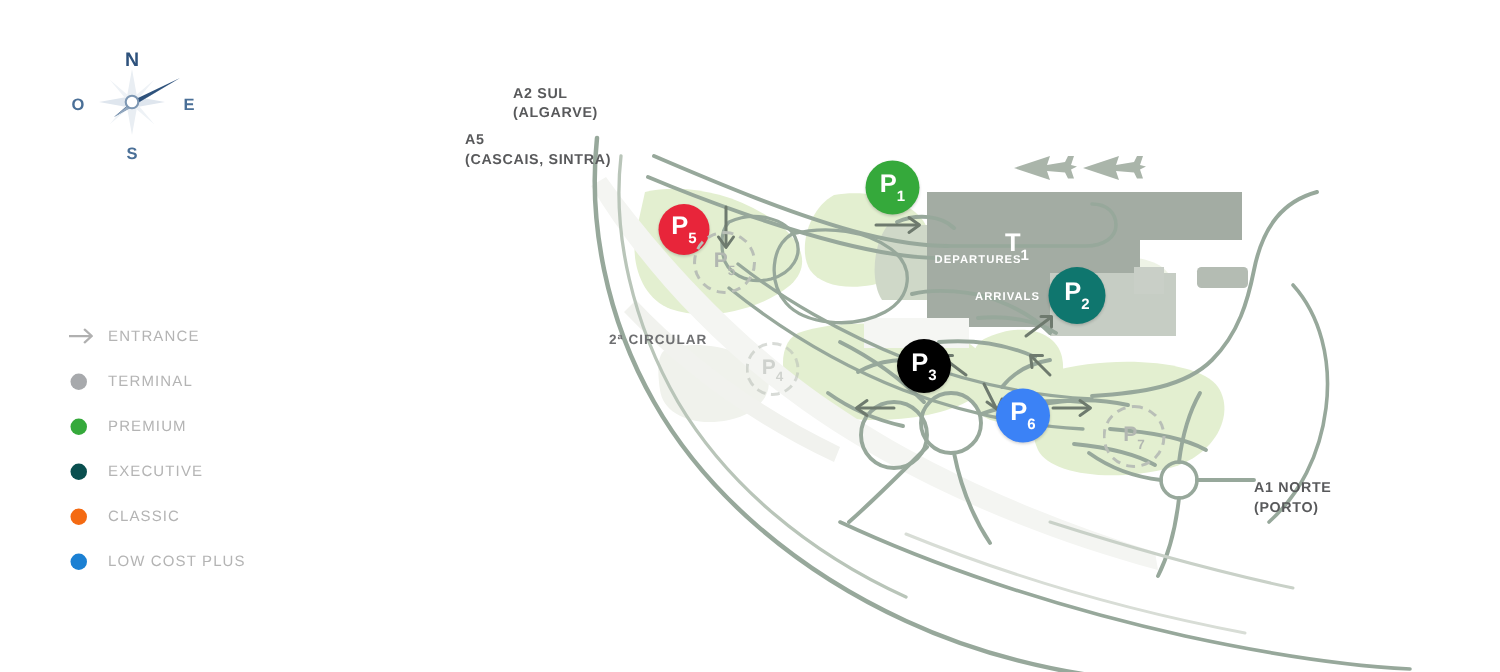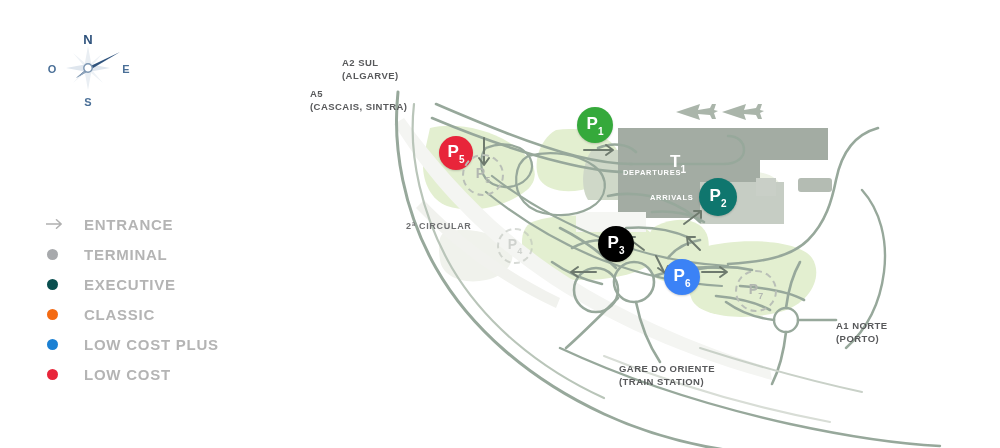--- a/index.html
+++ b/index.html
@@ -49,26 +49,24 @@
     justify-content: flex-start;
   }
   .legend-dot {
     width: 11px;
     height: 11px;
     border-radius: 50%;
     display: block;
     margin-left: 1px;
   }
   .legend-label {
-    font-size: 15px;
+    font-size: 10px;
     letter-spacing: 0.75px;
     color: #b4b4b4;
-    margin-left: 12px;
     white-space: nowrap;
-    font-weight: bold;
   }
 
   
   #map-svg {
     position: absolute;
     left: 0;
     top: 0;
     width: 1000px;
     height: 448px;
   }
@@ -201,20 +199,26 @@
       <span class="legend-label">ENTRANCE</span>
     </div>
 
     <div class="legend-row">
       <span class="legend-key">
         <span class="legend-dot" style="background:#a7a9ac"></span>
       </span>
       <span class="legend-label">TERMINAL</span>
     </div>
 
+    <div class="legend-row">
+      <span class="legend-key">
+        <span class="legend-dot" style="background:#35a93b"></span>
+      </span>
+      <span class="legend-label">PREMIUM</span>
+    </div>
 
     <div class="legend-row">
       <span class="legend-key">
         <span class="legend-dot" style="background:#0a4f4f"></span>
       </span>
       <span class="legend-label">EXECUTIVE</span>
     </div>
 
     <div class="legend-row">
       <span class="legend-key">
@@ -223,26 +227,20 @@
       <span class="legend-label">CLASSIC</span>
     </div>
 
     <div class="legend-row">
       <span class="legend-key">
         <span class="legend-dot" style="background:#1b80d3"></span>
       </span>
       <span class="legend-label">LOW COST PLUS</span>
     </div>
 
-    <div class="legend-row">
-      <span class="legend-key">
-        <span class="legend-dot" style="background:#e8253a"></span>
-      </span>
-      <span class="legend-label">LOW COST</span>
-    </div>
 
   </div>
 
   <svg id="map-svg" viewBox="0 0 1000 448">
 
     <g>
       <path d="M430,128 C455,122 492,128 520,150 C536,163 540,178 527,190
                C505,208 470,214 447,206 C428,199 420,175 424,155 Z" fill="#e3efd0"></path>
       <path d="M556,130 C580,126 606,133 616,148 C624,160 614,178 595,186
                C572,195 548,192 540,180 C532,167 538,140 556,130 Z" fill="#e3efd0"></path>
@@ -394,24 +392,20 @@
   <div class="road-label" style="left:310px; top:88px;">
     <div>A5</div>
     <div>(CASCAIS, SINTRA)</div>
   </div>
 
   <div class="road-label" style="left:836px; top:320px;">
     <div>A1 NORTE</div>
     <div>(PORTO)</div>
   </div>
 
-  <div class="road-label" style="left:619px; top:363px;">
-    <div>GARE DO ORIENTE</div>
-    <div>(TRAIN STATION)</div>
-  </div>
 
   <div class="circular-label" style="left:406px; top:221px;">2ª CIRCULAR</div>
 
   <div class="term-label" id="t1-label" style="left:670px; top:152px;">
     <span>T</span><sub>1</sub>
   </div>
 
   <div class="term-label sub-term-label" style="left:623px; top:168px;">DEPARTURES</div>
 
   <div class="term-label sub-term-label" style="left:650px; top:193px;">ARRIVALS</div>

